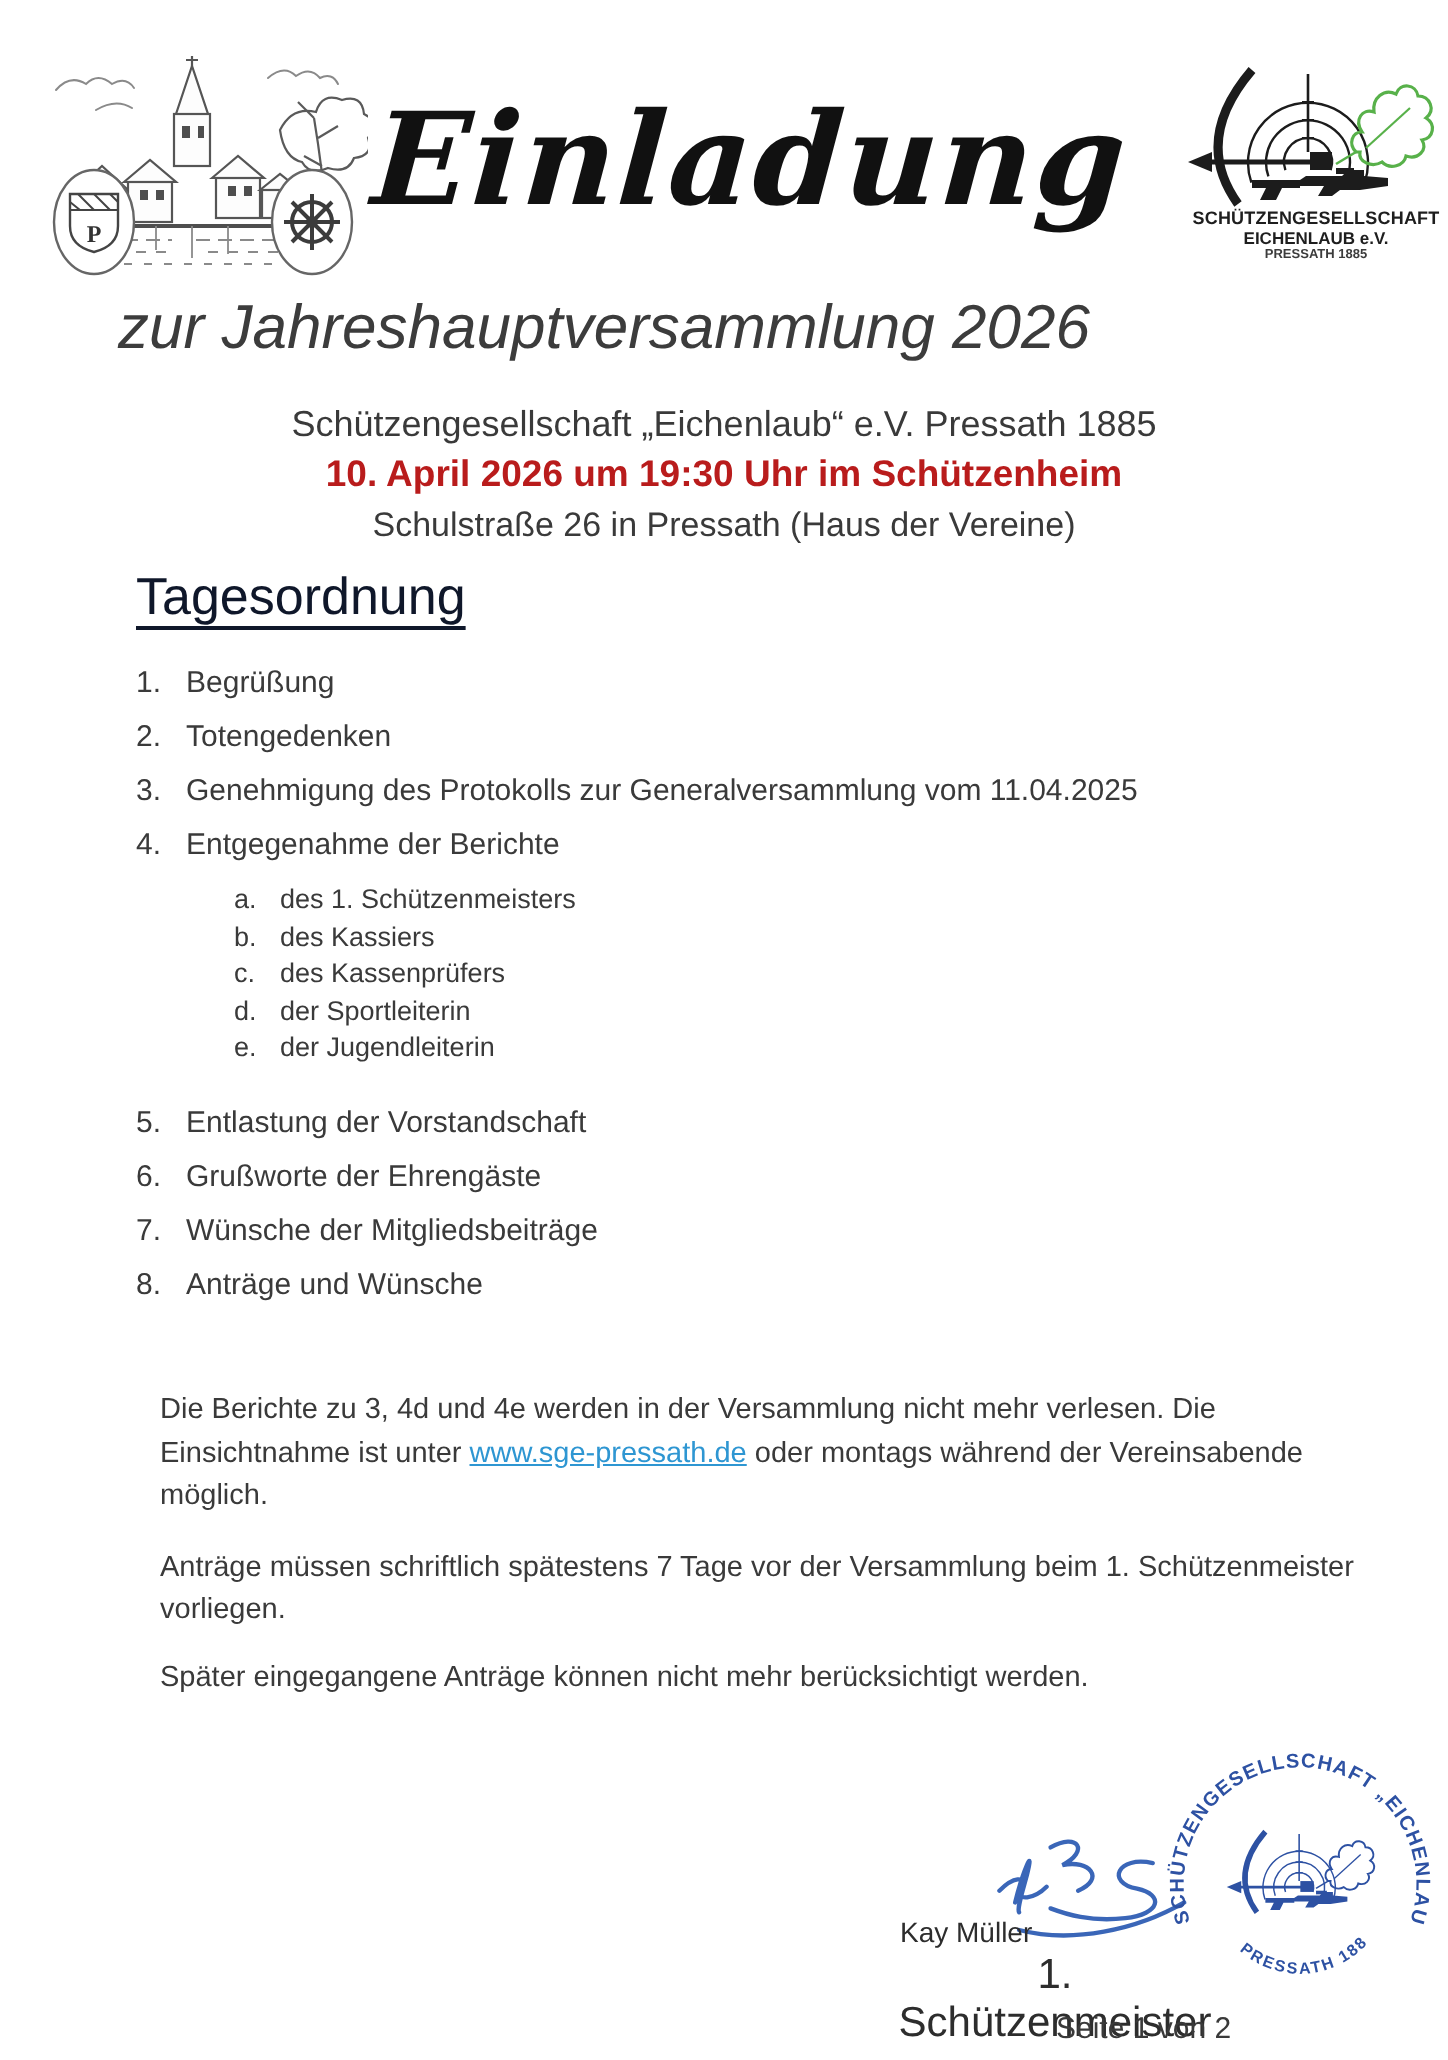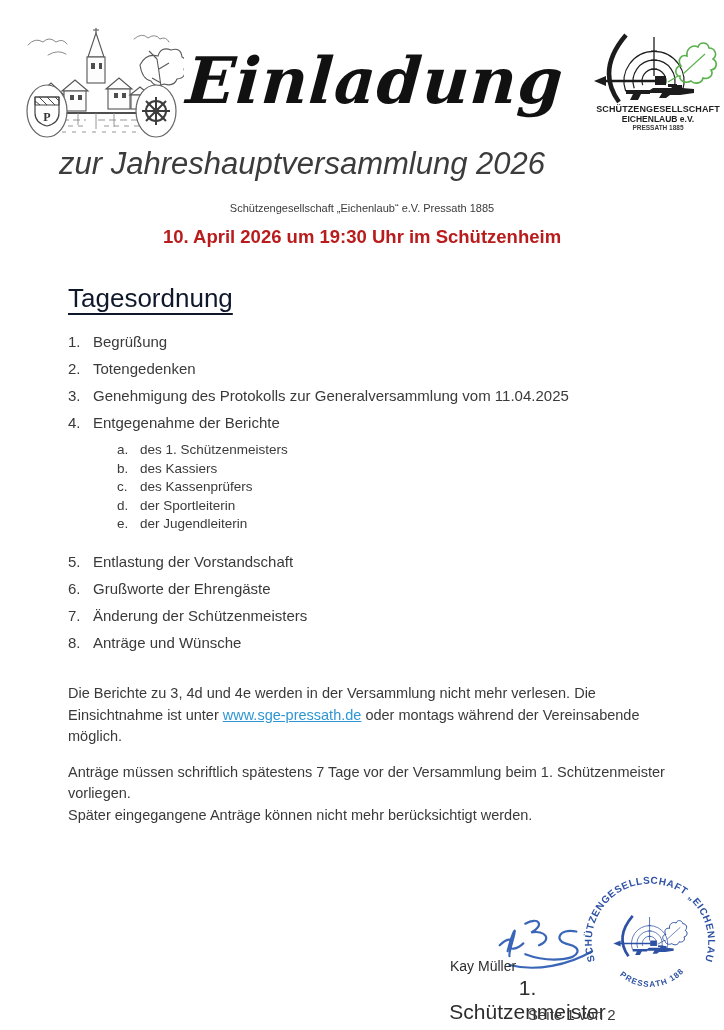--- a/index.html
+++ b/index.html
@@ -23,39 +23,39 @@
   }
   .logo-line1 { font-size:9px;   line-height:10px; letter-spacing:0.1px; }
   .logo-line2 { font-size:8.5px; line-height:10px; }
   .logo-line3 { font-size:6.5px; line-height:8px; color:#3c3c3c; }
 
   .subtitle {
     position:absolute; left:0; top:146px; width:604px; text-align:center;
     font-size:31px; font-style:italic; font-weight:400; color:#3c3c3c;
   }
   .event-line { position:absolute; left:0; width:724px; text-align:center; }
-  .event-org      { top:202px; font-size:11px; }
+  .event-org      { top:202px; font-size:18px; }
   .event-datetime { top:226px; font-size:18.5px; font-weight:bold; color:#b91c1c; }
   .event-location { top:253px; font-size:17px; }
 
   
   .agenda-heading {
     position:absolute; left:68px; top:283px; font-size:26px; color:#0f172a;
     text-decoration:underline; text-underline-offset:6px; text-decoration-thickness:1.5px;
   }
   .agenda { position:absolute; left:68px; top:333px; width:610px; }
   .agenda-row { display:flex; font-size:15px; line-height:18px; margin-bottom:9px; }
   .agenda-row .num { flex:none; width:25px; }
   .agenda-sub { margin:2px 0 19px 49px; }
   .agenda-sub .agenda-row { font-size:13.5px; line-height:18.5px; margin-bottom:0; }
   .agenda-sub .num { width:23px; }
 
   
   .notes { position:absolute; left:68px; top:683px; width:650px; font-size:14.5px; line-height:21.5px; }
-  .notes p { margin:0; }
+  .notes p { margin:12px; }
   .notes .p1 { max-width:601px; margin-bottom:14px; }
   .notes .p2 { max-width:644px; }
   .website-link { color:#2e96d2; text-decoration:underline; cursor:pointer; }
   .u { }
 
   
   .signature-scribble { position:absolute; left:482px; top:896px; width:118px; height:79px; }
   .signatory-name { position:absolute; left:450px; top:958px; width:155px; text-align:left; font-size:14px; font-weight:500; color:#2d2d2d; }
   .signatory-role { position:absolute; left:446px; top:976px; width:163px; text-align:center; font-size:21px; font-weight:500; color:#2d2d2d; }
   .club-stamp { position:absolute; left:580px; top:872px; width:140px; height:140px; }
@@ -158,20 +158,21 @@
   </svg>
   <div class="logo-text">
     <div class="logo-line1">SCHÜTZENGESELLSCHAFT</div>
     <div class="logo-line2">EICHENLAUB e.V.</div>
     <div class="logo-line3">PRESSATH 1885</div>
   </div>
 
   <div class="subtitle">zur Jahreshauptversammlung 2026</div>
   <div class="event-line event-org">Schützengesellschaft „Eichenlaub“ e.V. Pressath 1885</div>
   <div class="event-line event-datetime">10. April 2026 um 19:30 Uhr im Schützenheim</div>
+  <div class="event-line event-location">Schulstraße 26 in Pressath (Haus der Vereine)</div>
 
   <div class="agenda-heading">Tagesordnung</div>
   <div class="agenda">
     <div class="agenda-row">
       <span class="num">1.</span>
       <span>Begrüßung</span>
     </div>
     <div class="agenda-row">
       <span class="num">2.</span>
       <span>Totengedenken</span>
@@ -209,21 +210,21 @@
     <div class="agenda-row">
       <span class="num">5.</span>
       <span>Entlastung der Vorstandschaft</span>
     </div>
     <div class="agenda-row">
       <span class="num">6.</span>
       <span>Grußworte der Ehrengäste</span>
     </div>
     <div class="agenda-row">
       <span class="num">7.</span>
-      <span>Änderung der Schützenmeisters</span>
+      <span>Wünsche der Mitgliedsbeiträge</span>
     </div>
     <div class="agenda-row">
       <span class="num">8.</span>
       <span>Anträge und Wünsche</span>
     </div>
   </div>
 
   <div class="notes">
     <p class="p1"><span>Die Berichte zu 3, 4d und 4e werden in der Versammlung nicht mehr verlesen. Die Einsichtnahme ist unter </span><a class="website-link">www.sge-pressath.de</a><span> oder montags während der Vereinsabende möglich.</span></p>
     <p class="p2"><span>Anträge müssen schriftlich spätestens 7 Tage </span><span class="u">vor</span><span> der Versammlung beim 1. Schützenmeister vorliegen.</span></p>

